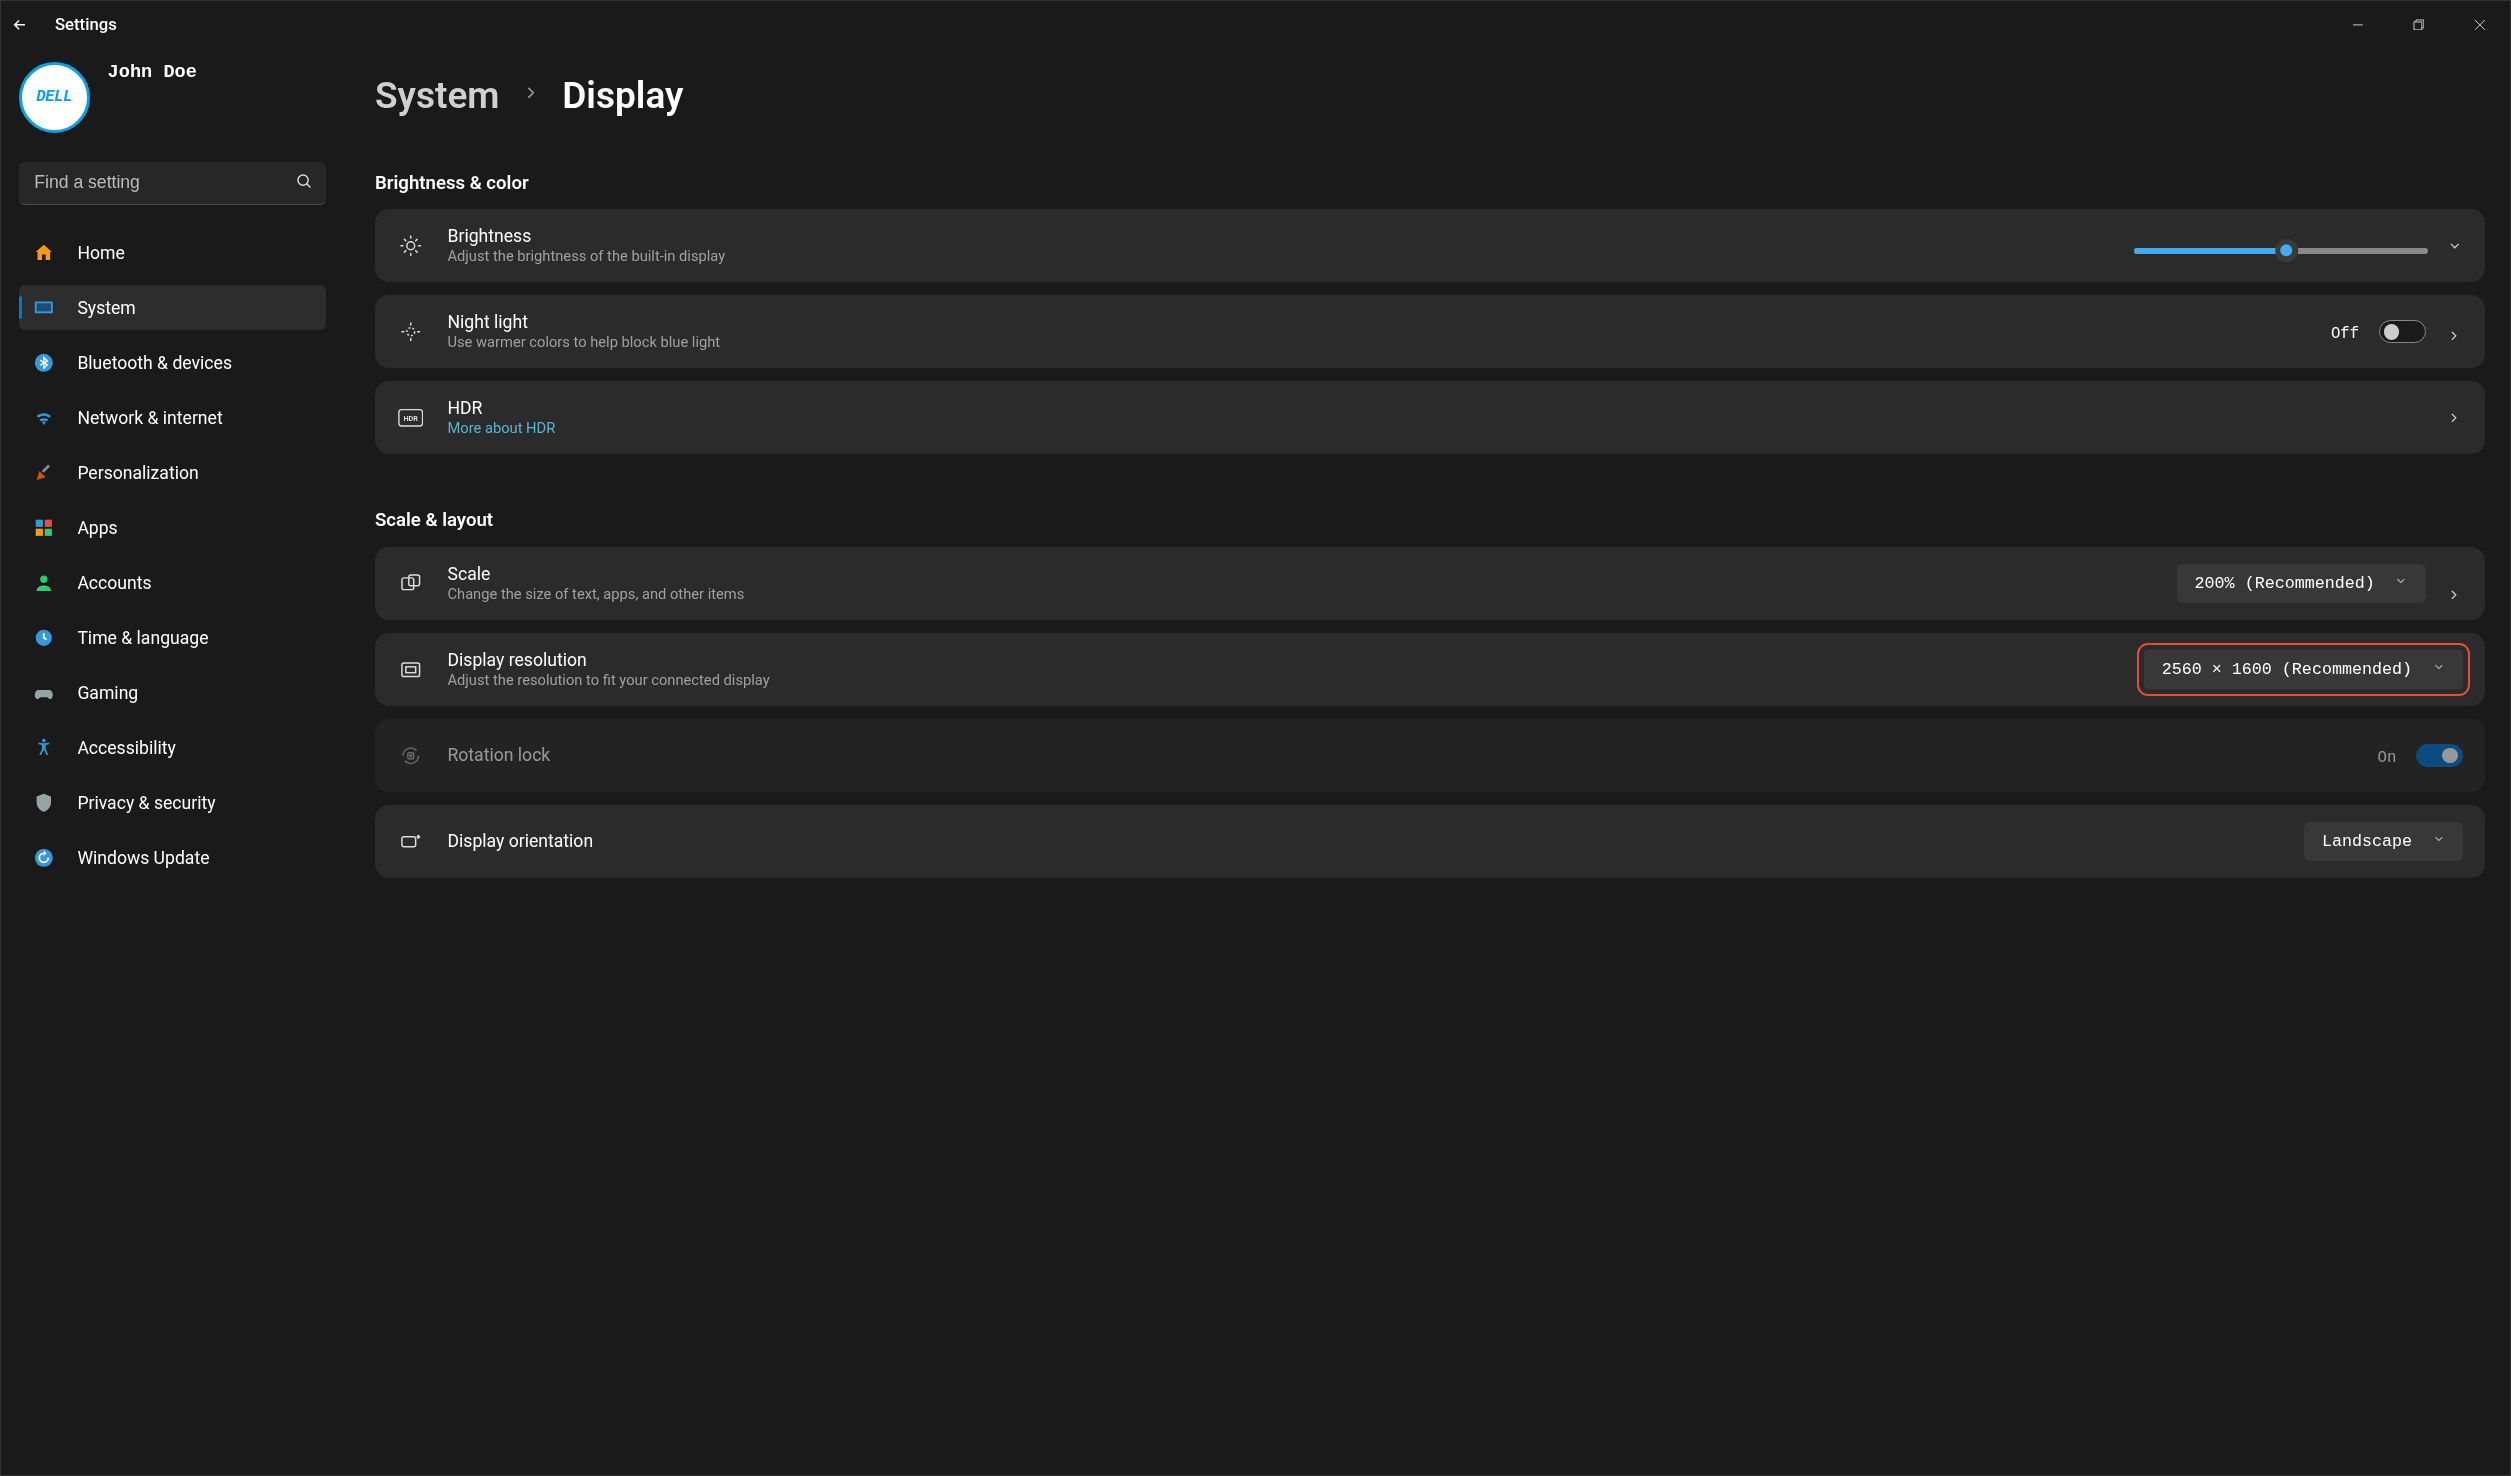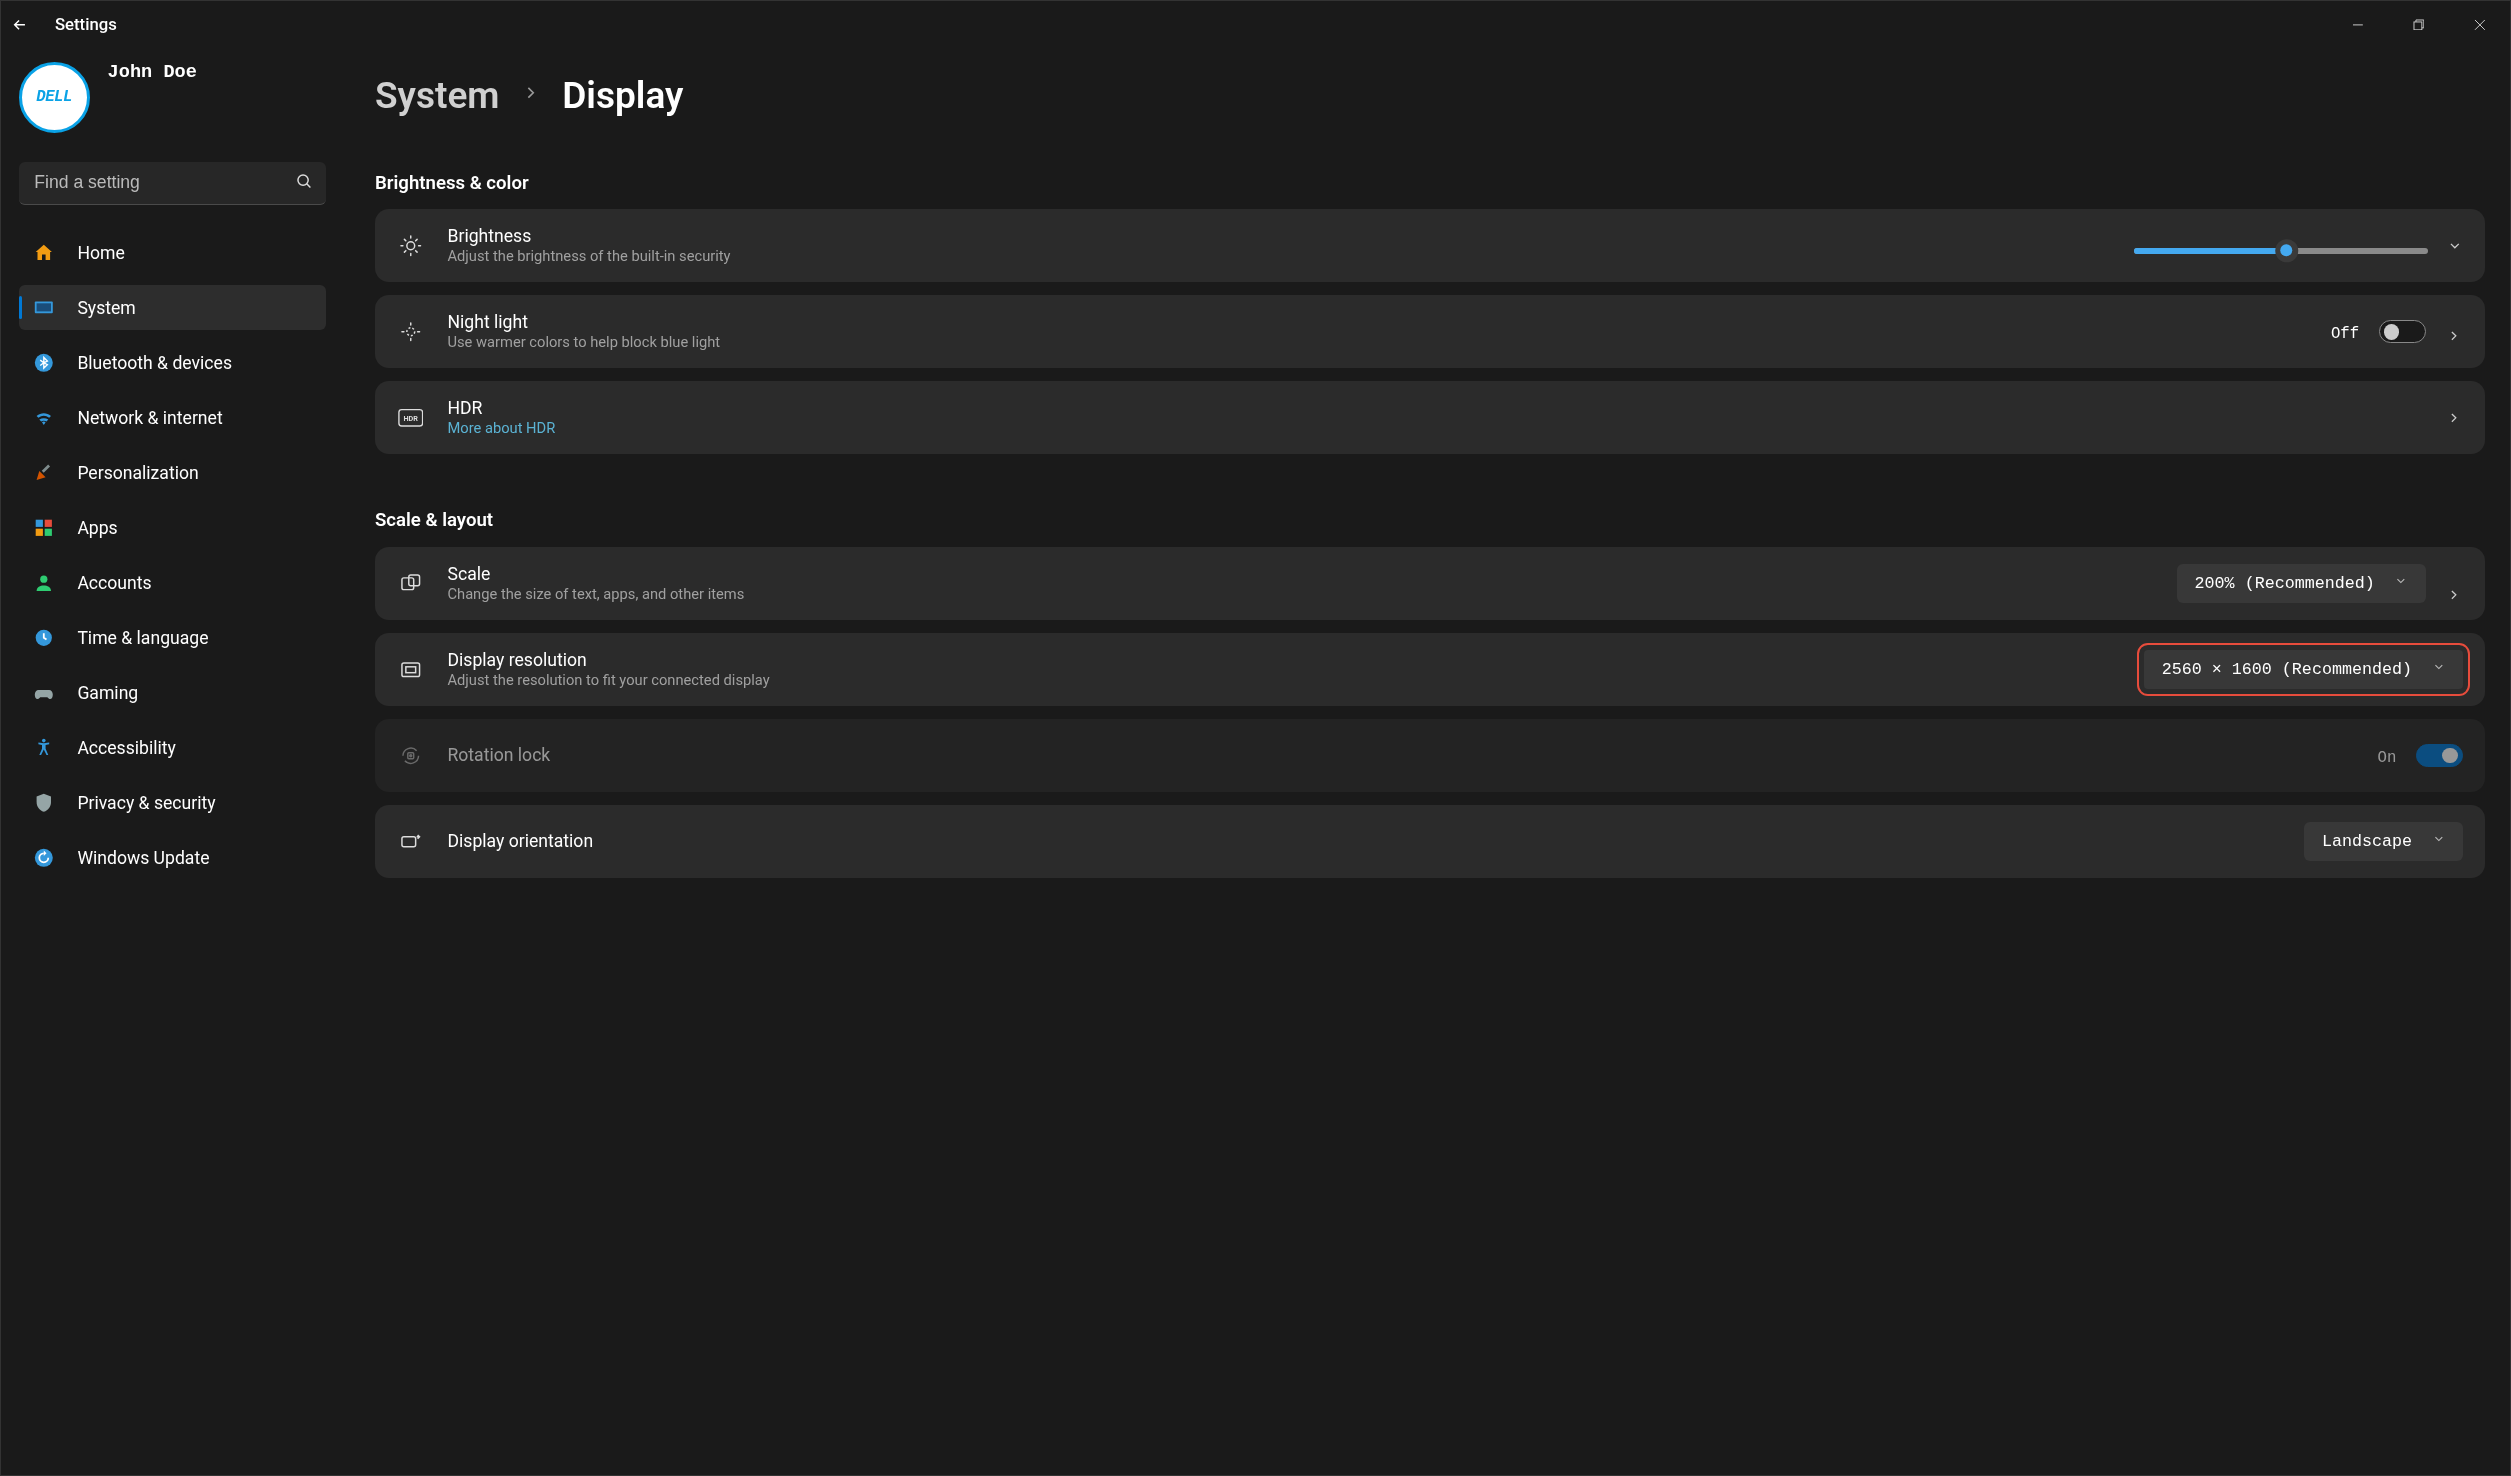--- a/index.html
+++ b/index.html
@@ -329,21 +329,21 @@
               <line x1="22" y1="12" x2="20" y2="12"></line>
               <line x1="5.5" y1="5.5" x2="7" y2="7"></line>
               <line x1="17" y1="17" x2="18.5" y2="18.5"></line>
               <line x1="5.5" y1="18.5" x2="7" y2="17"></line>
               <line x1="17" y1="7" x2="18.5" y2="5.5"></line>
             </g>
           </svg>
       </span>
       <div class="card-body">
         <div class="card-title">Brightness</div>
-        <div class="card-sub">Adjust the brightness of the built-in security</div>
+        <div class="card-sub">Adjust the brightness of the built-in display</div>
       </div>
       <div class="card-right">
         <div class="slider">
           <div class="slider-fill" style="width:52%"></div>
           <div class="slider-thumb" style="left:52%"></div>
         </div>
         <span class="chev-down">
           <svg width="15.7" height="15.7" viewBox="0 0 24 24" fill="none" stroke="#ccc" stroke-width="2">
               <path d="M6 9l6 6 6-6"></path>
             </svg>

